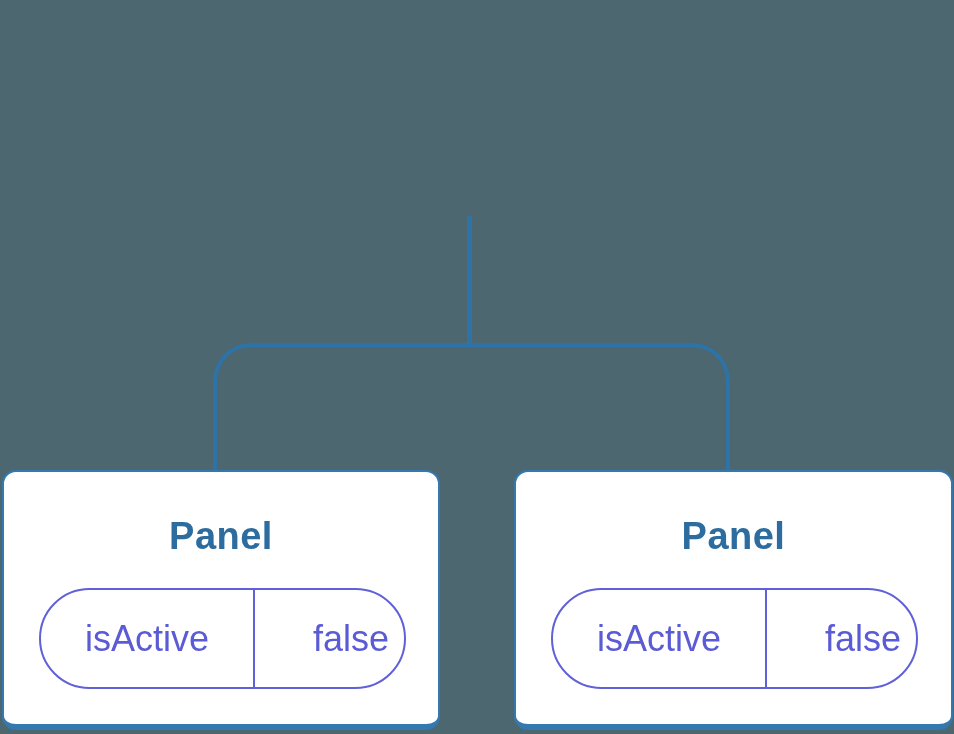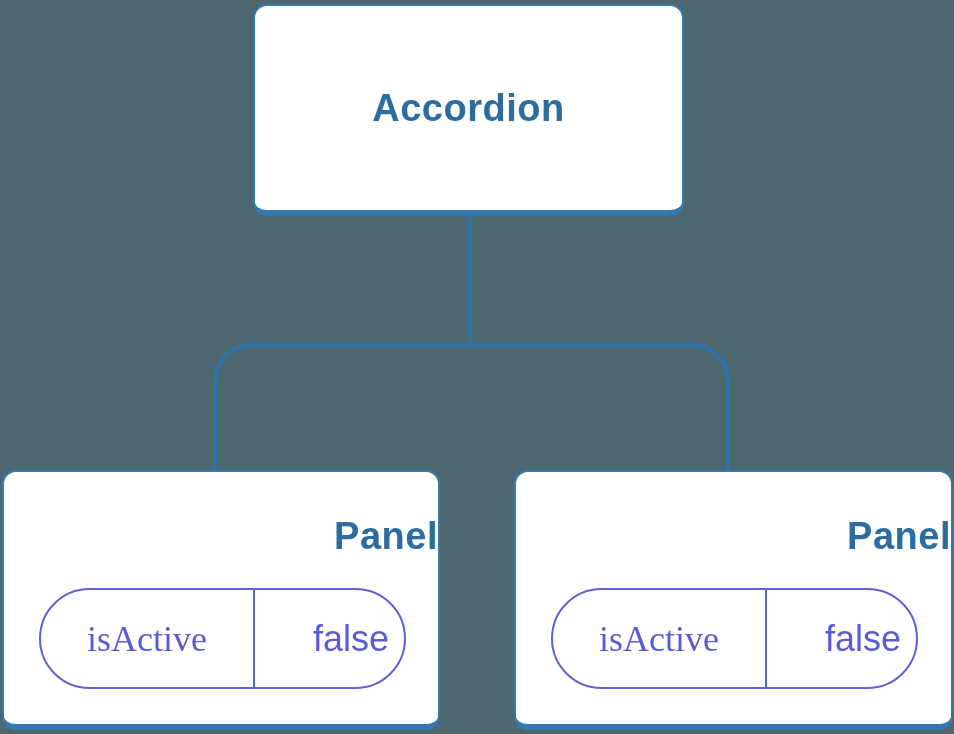--- a/index.html
+++ b/index.html
@@ -68,21 +68,21 @@
   }
   .panel-card.left { left: 2px; }
   .panel-card.right { left: 514px; width: 439px; }
   .panel-title {
     position: absolute;
     left: 0;
     right: 0;
     top: 38px;
     height: 52px;
     line-height: 52px;
-    text-align: right;
+    text-align: center;
     font-size: 38px;
     font-weight: 600;
     letter-spacing: 0.5px;
     color: var(--node-text, #2D6C9E);
   }
   .state-pill {
     position: absolute;
     box-sizing: border-box;
     left: 35px;
     top: 116px;
@@ -97,41 +97,37 @@
   .state-key {
     box-sizing: border-box;
     width: 214px;
     border-right: 2px solid var(--state-border, #6060D8);
     display: flex;
     align-items: center;
     justify-content: center;
     font-size: 36px;
     font-weight: 500;
     color: var(--state-text, #5B5BD6);
-    font-family: Liberation Serif, serif;
   }
   .state-value {
     flex: 1;
     display: flex;
     align-items: center;
     justify-content: center;
     font-size: 36px;
     font-weight: 500;
     color: var(--state-text, #5B5BD6);
     padding-left: 43px;
   }
 </style>
 </head>
 <body>
 
 <div class="stage">
 
-  <div class="card root-card">
-    <span class="node-title">Accordion</span>
-  </div>
 
   <div class="connector-stem"></div>
   <div class="connector-bracket"></div>
 
   <div class="card panel-card left">
     <div class="panel-title">Panel</div>
     <div class="state-pill">
       <div class="state-key">isActive</div>
       <div class="state-value">false</div>
     </div>

